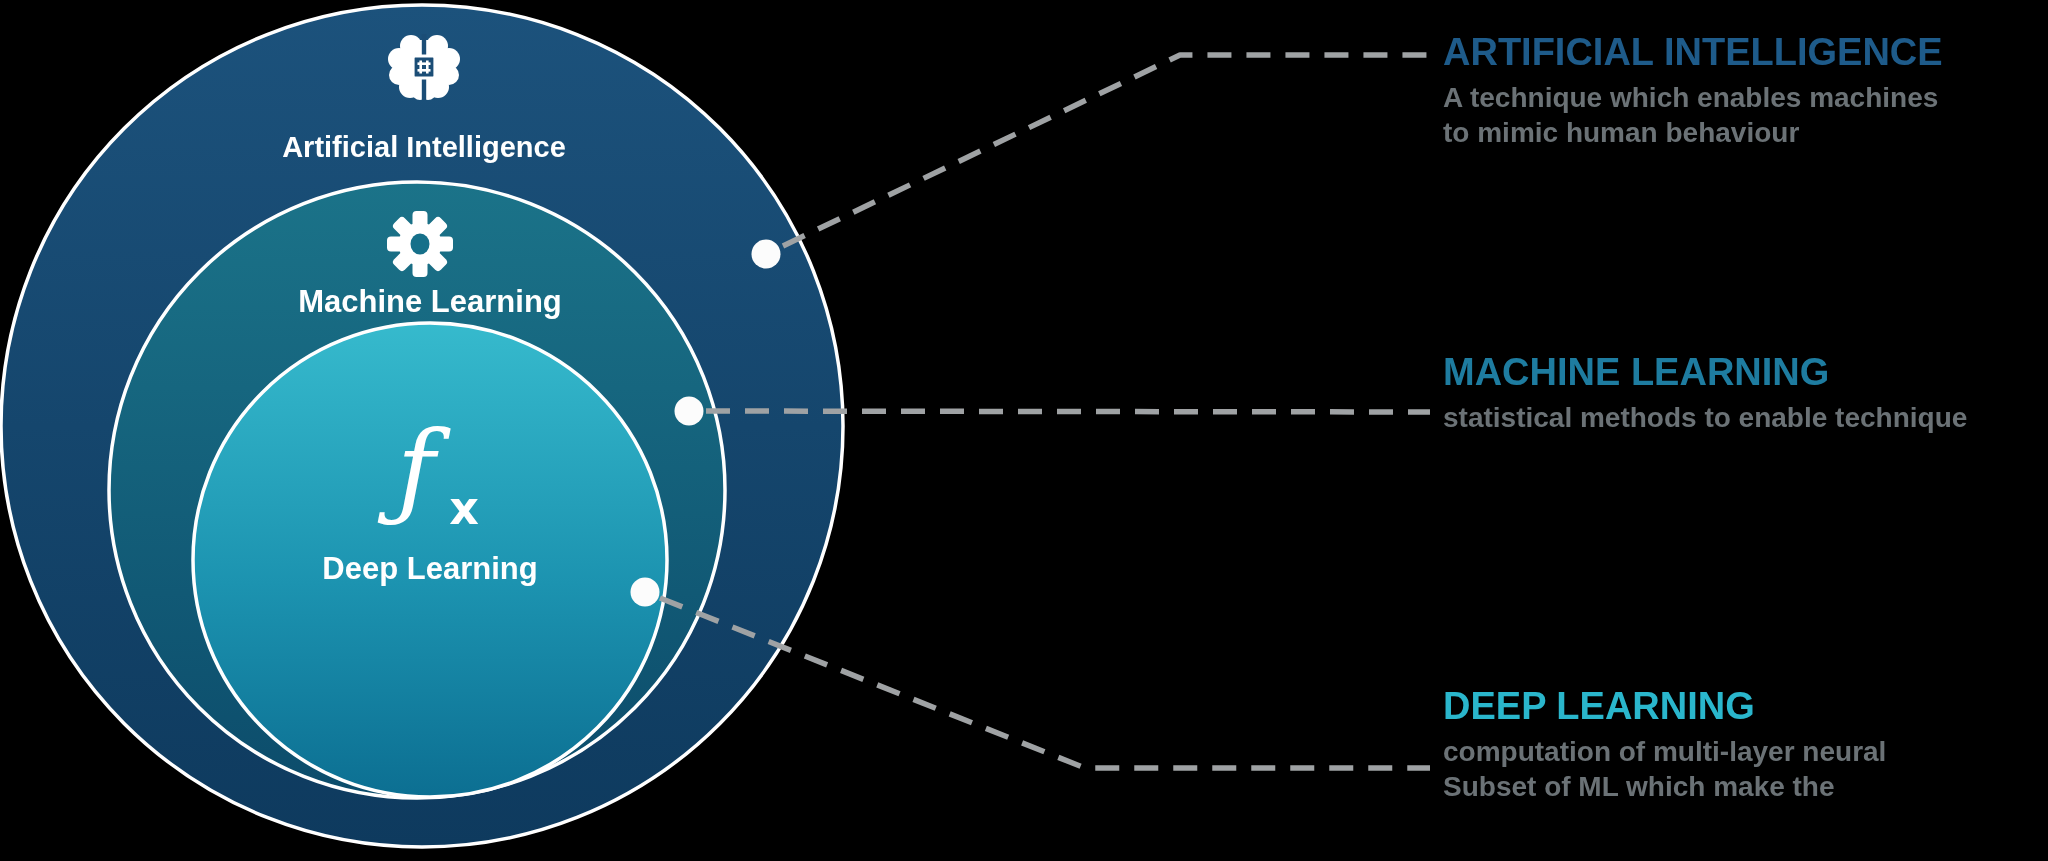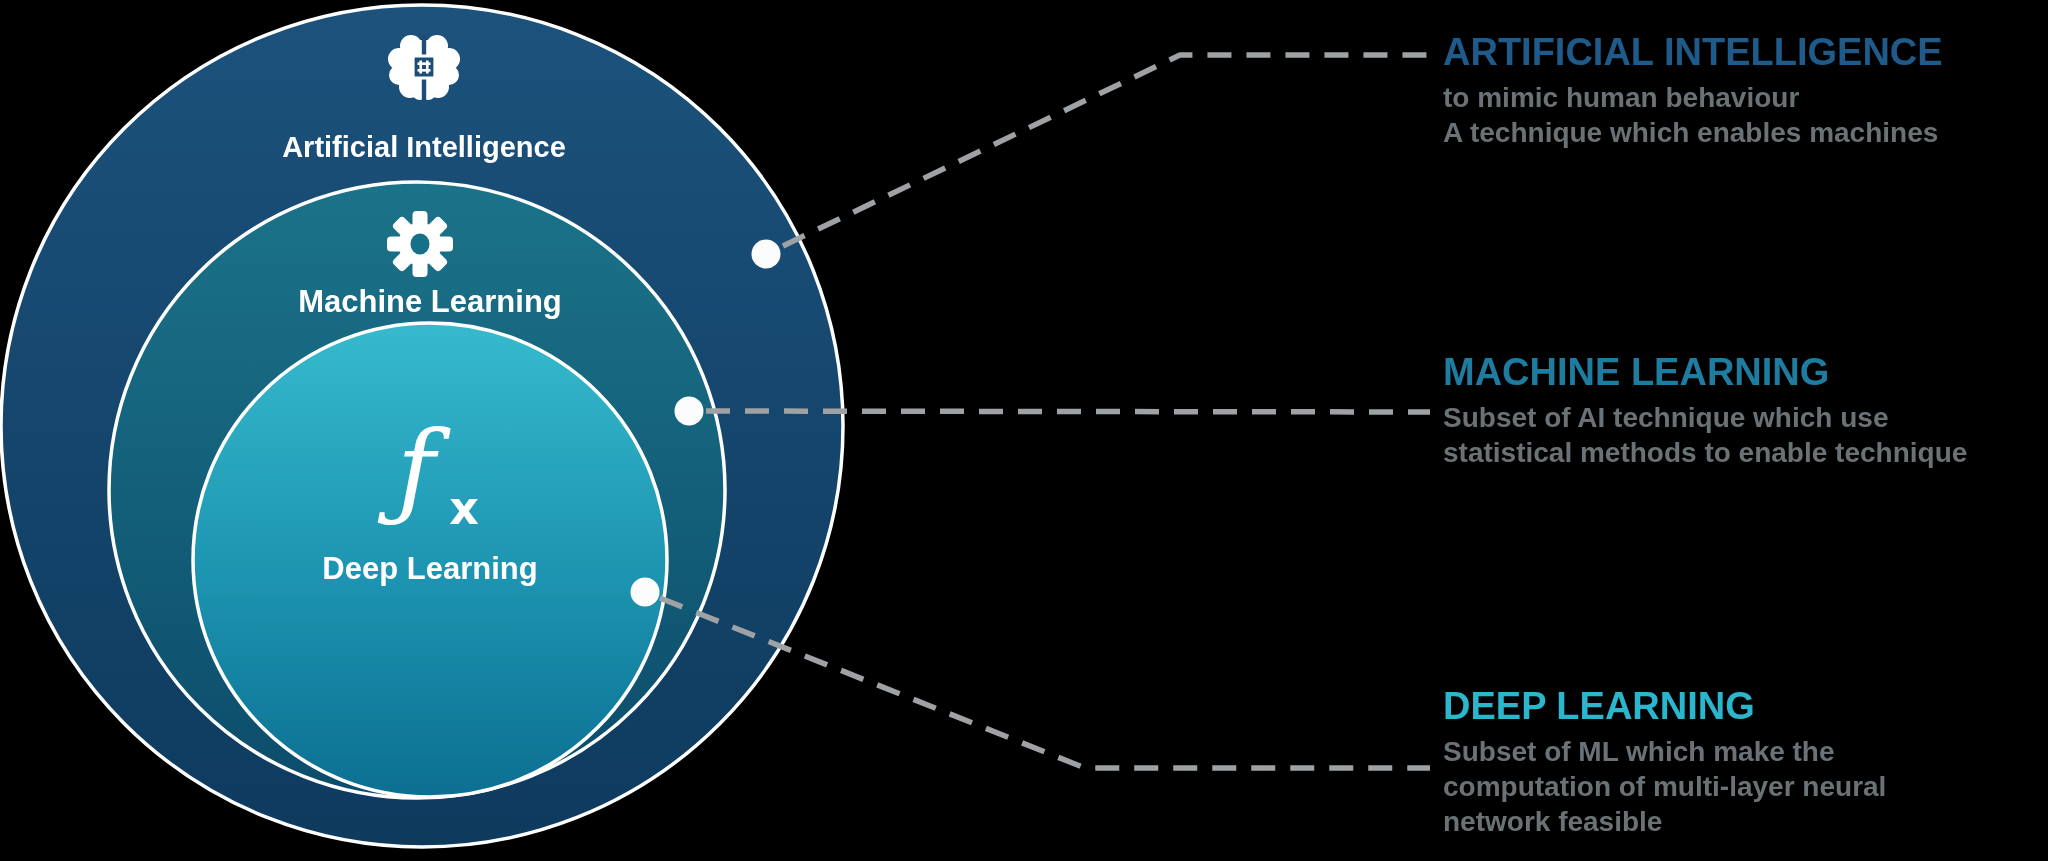--- a/index.html
+++ b/index.html
@@ -113,35 +113,33 @@
     </g>
 
     <circle cx="766" cy="254" r="14.5" fill="#fcfcfc"></circle>
     <circle cx="689" cy="411" r="14.5" fill="#fcfcfc"></circle>
     <circle cx="645" cy="592" r="14.5" fill="#fcfcfc"></circle>
   </svg>
 
   <div class="ann ann-ai">
     <h2 class="t-ai">ARTIFICIAL INTELLIGENCE</h2>
     <div class="desc">
+      <div>A technique which enables machines</div>
       <div>to mimic human behaviour</div>
-      <div>A technique which enables machines</div>
     </div>
   </div>
 
   <div class="ann ann-ml">
     <h2 class="t-ml">MACHINE LEARNING</h2>
     <div class="desc">
-      <div>Subset of AI technique which use</div>
       <div>statistical methods to enable technique</div>
     </div>
   </div>
 
   <div class="ann ann-dl">
     <h2 class="t-dl">DEEP LEARNING</h2>
     <div class="desc">
+      <div>computation of multi-layer neural</div>
       <div>Subset of ML which make the</div>
-      <div>computation of multi-layer neural</div>
-      <div>network feasible</div>
     </div>
   </div>
 
 </div>
 
 </body></html>

